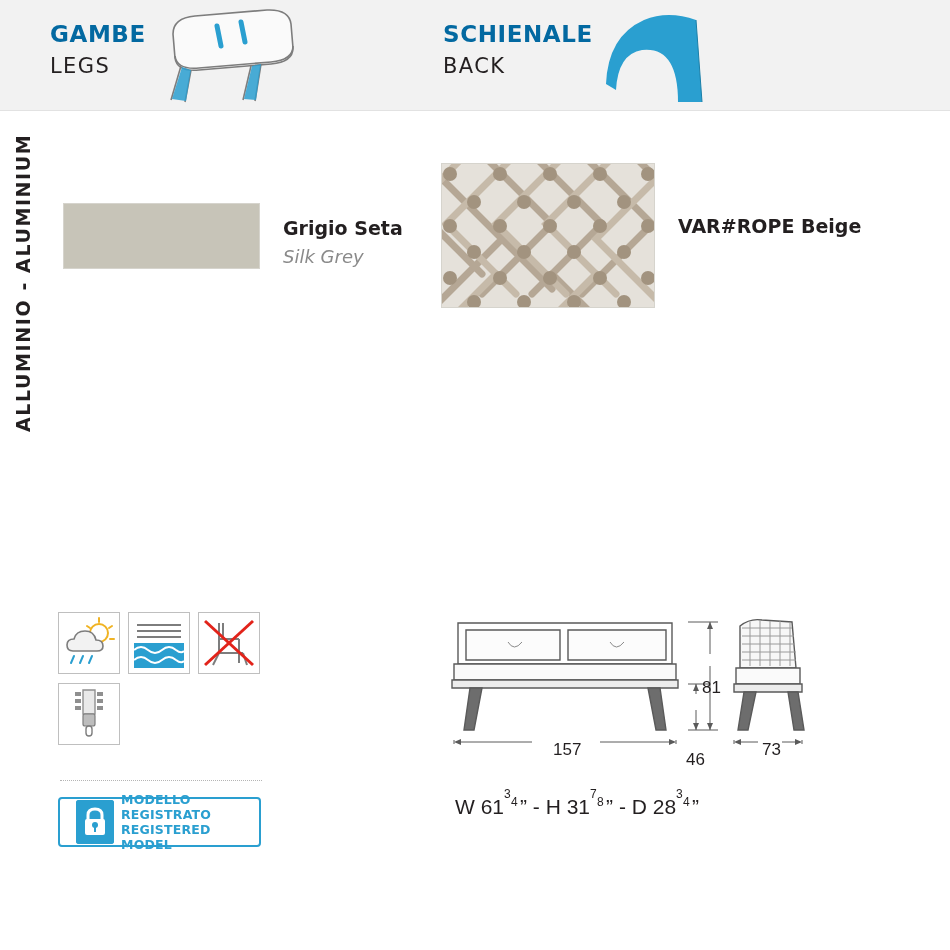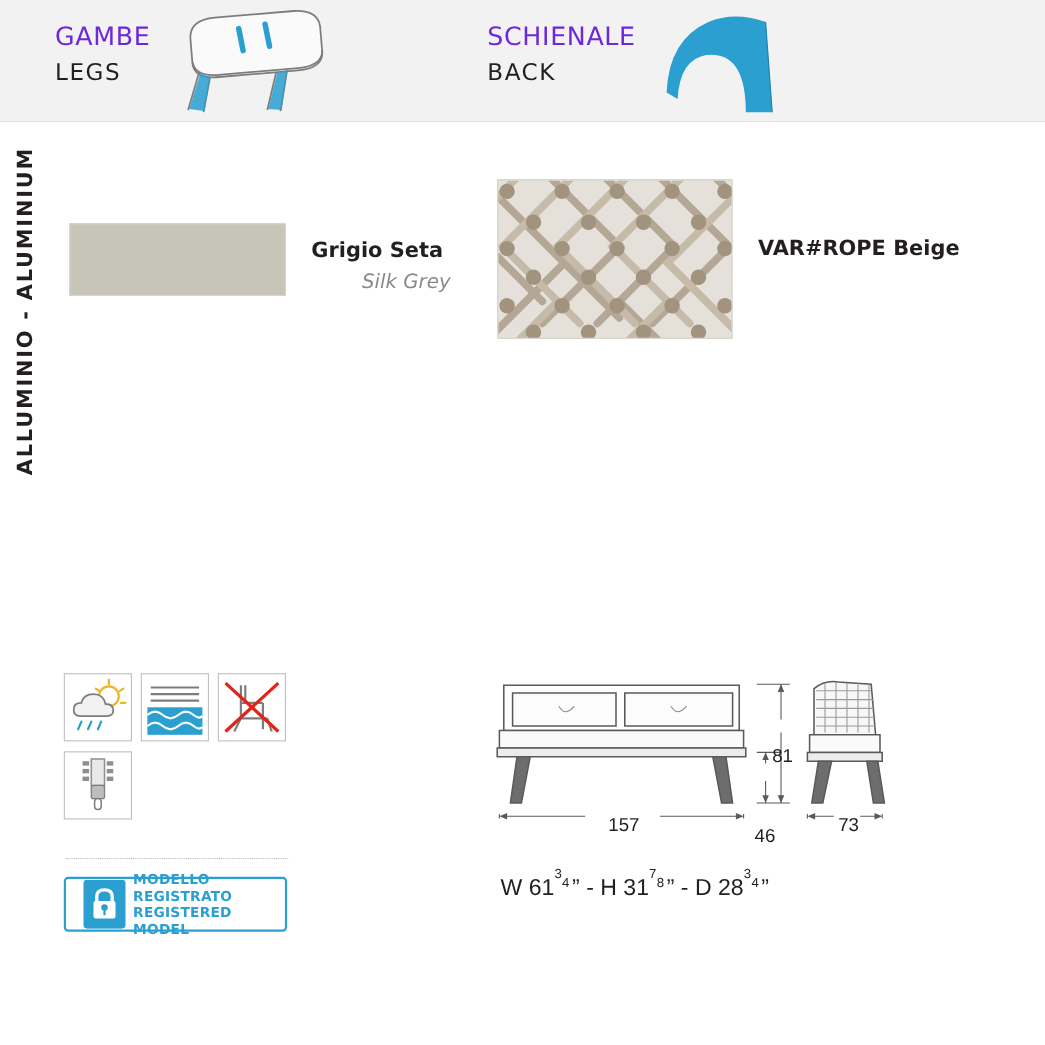--- a/index.html
+++ b/index.html
@@ -25,23 +25,23 @@
     border-bottom: 1px solid #e2e2e2;
   }
   .hdr-group {
     position: absolute;
     top: 22px;
   }
   .hdr-group.legs { left: 50px; }
   .hdr-group.back { left: 443px; }
   .hdr-it {
     font-size: 23px;
-    font-weight: normal;
+    font-weight: bold;
     letter-spacing: 0.6px;
-    color: #6d28d9;
+    color: #0369a1;
     line-height: 1.05;
     font-family: "DejaVu Sans", sans-serif;
   }
   .hdr-en {
     font-size: 21px;
     letter-spacing: 1.4px;
     color: #231f20;
     margin-top: 8px;
     font-family: "DejaVu Sans", sans-serif;
   }
@@ -79,21 +79,21 @@
     color: #231f20;
     font-family: "DejaVu Sans", sans-serif;
     white-space: nowrap;
   }
 
   
   .swatch-block {
     position: absolute;
   }
   .swatch-block.finish { left: 63px; top: 203px; }
-  .swatch-block.rope   { left: 452px; top: 163px; }
+  .swatch-block.rope   { left: 441px; top: 163px; }
 
   .swatch-chip {
     border: 1px solid #d6d4cd;
     box-sizing: border-box;
   }
   .swatch-chip.finish {
     width: 197px; height: 66px;
     background: #c7c4b8;
   }
   .swatch-chip.rope {
@@ -119,21 +119,20 @@
     font-family: "DejaVu Sans", sans-serif;
     white-space: nowrap;
   }
   .sw-sub {
     font-size: 18px;
     font-style: italic;
     color: #8a8a8a;
     margin-top: 7px;
     font-family: "DejaVu Sans", sans-serif;
     white-space: nowrap;
-    margin-left: 46px;
   }
 
   
   .picto-area {
     position: absolute;
     left: 58px;
     top: 612px;
     width: 220px;
   }
   .picto-row {

